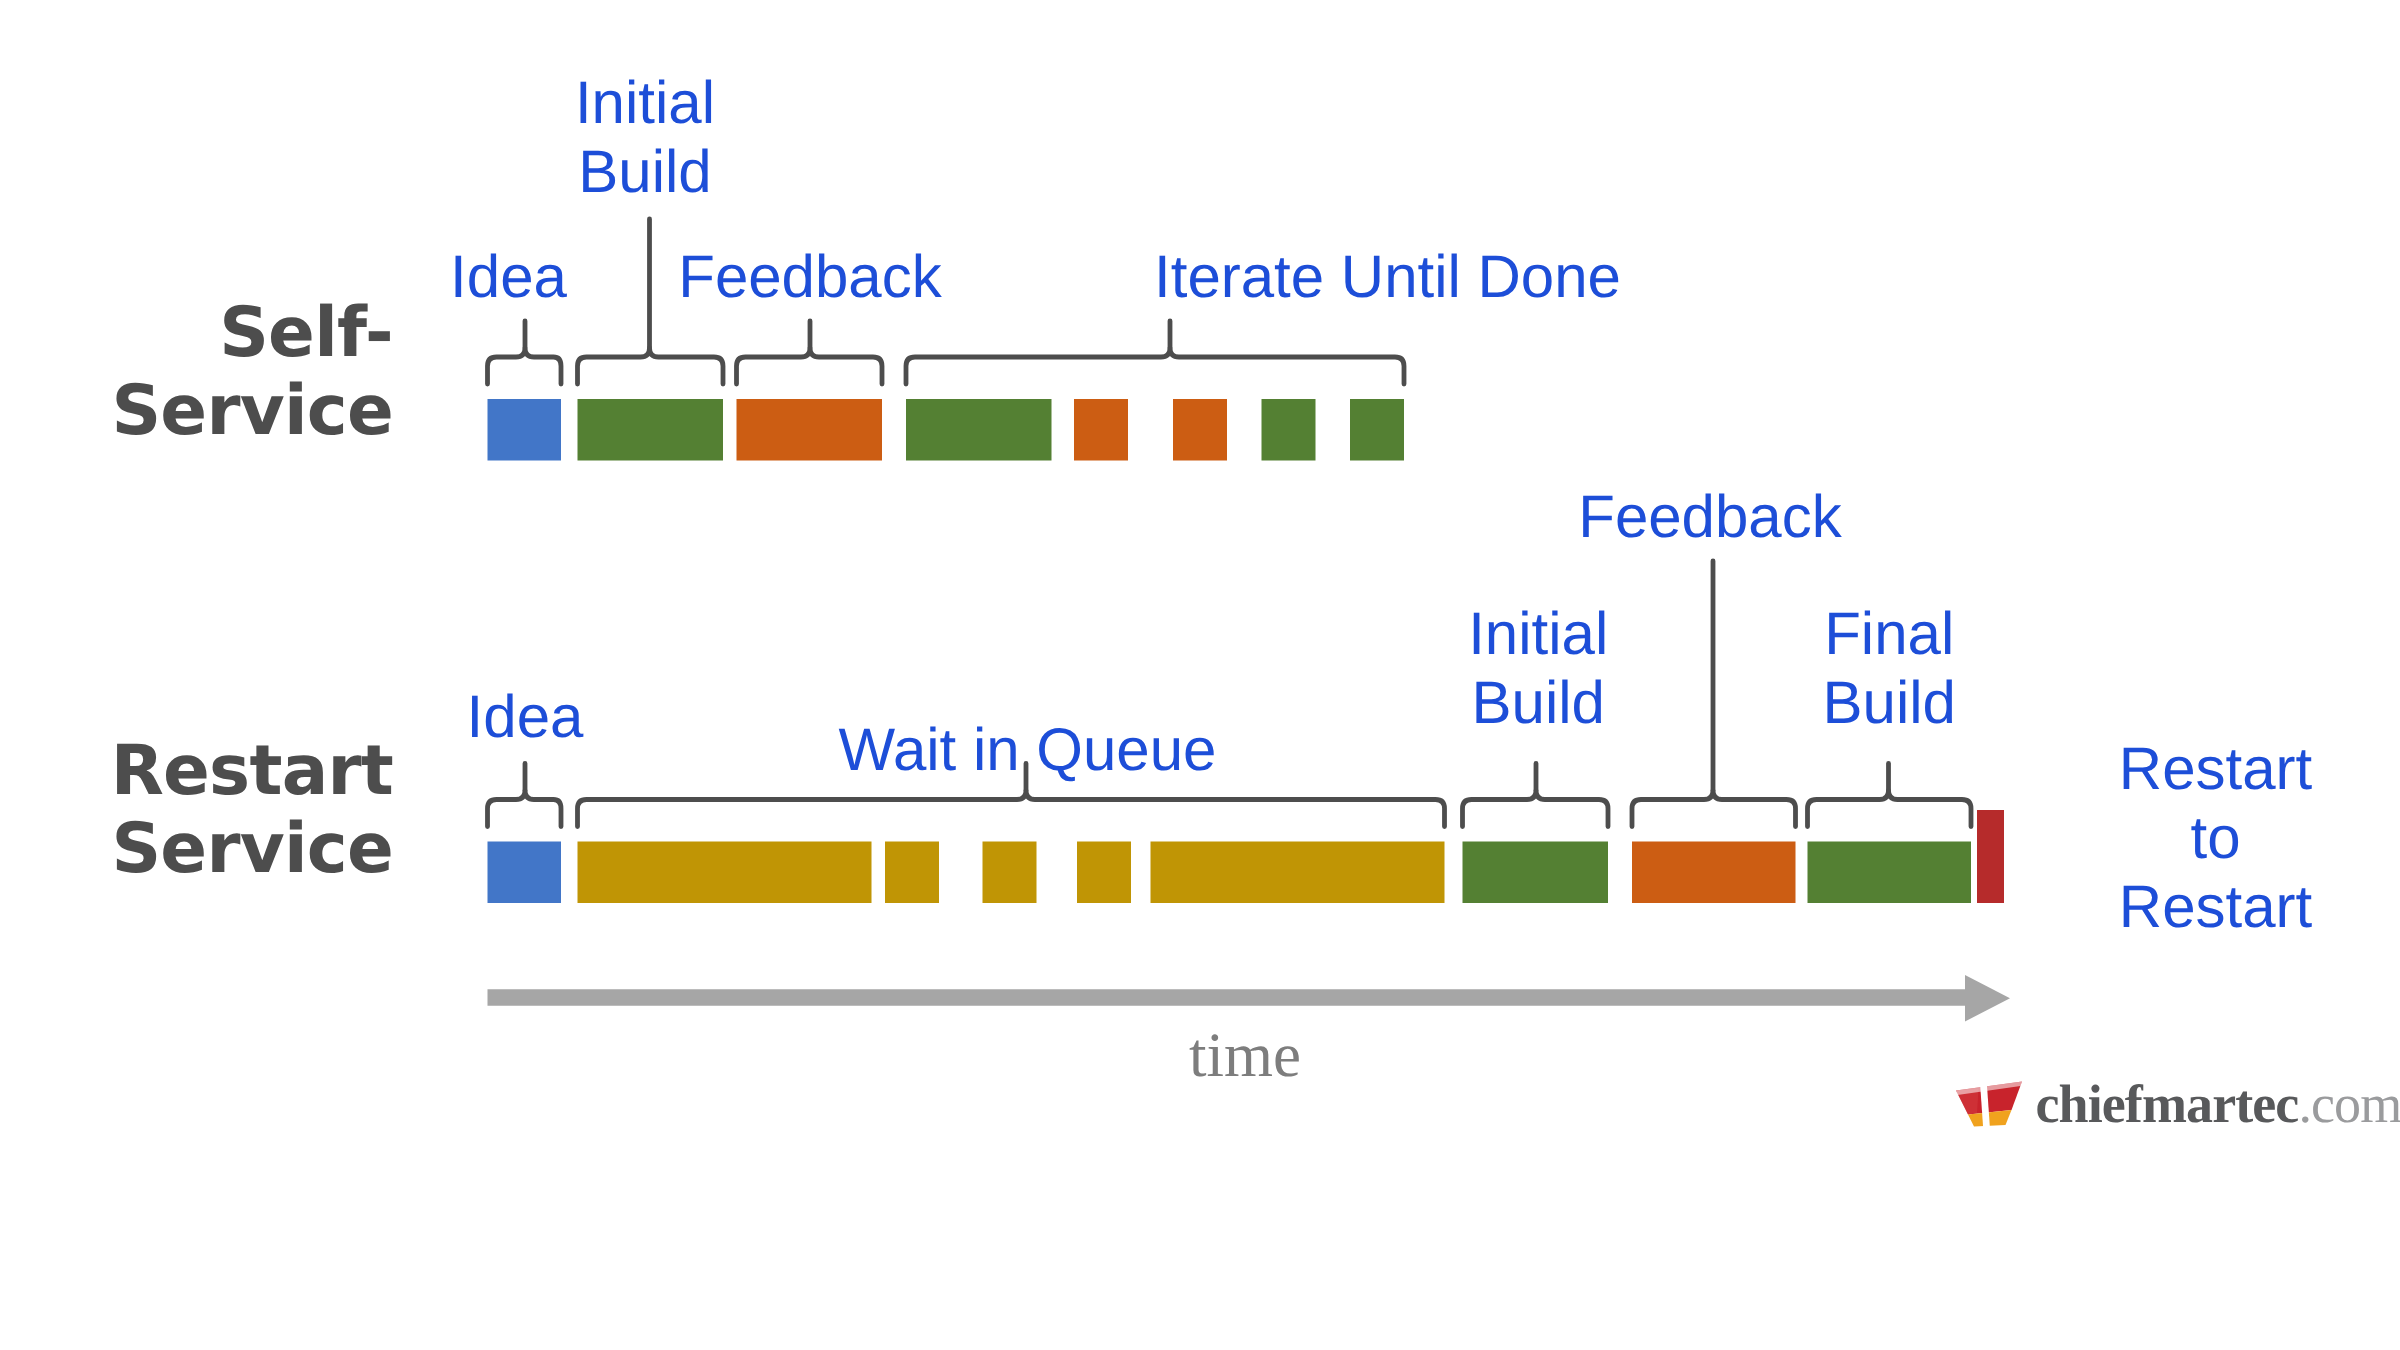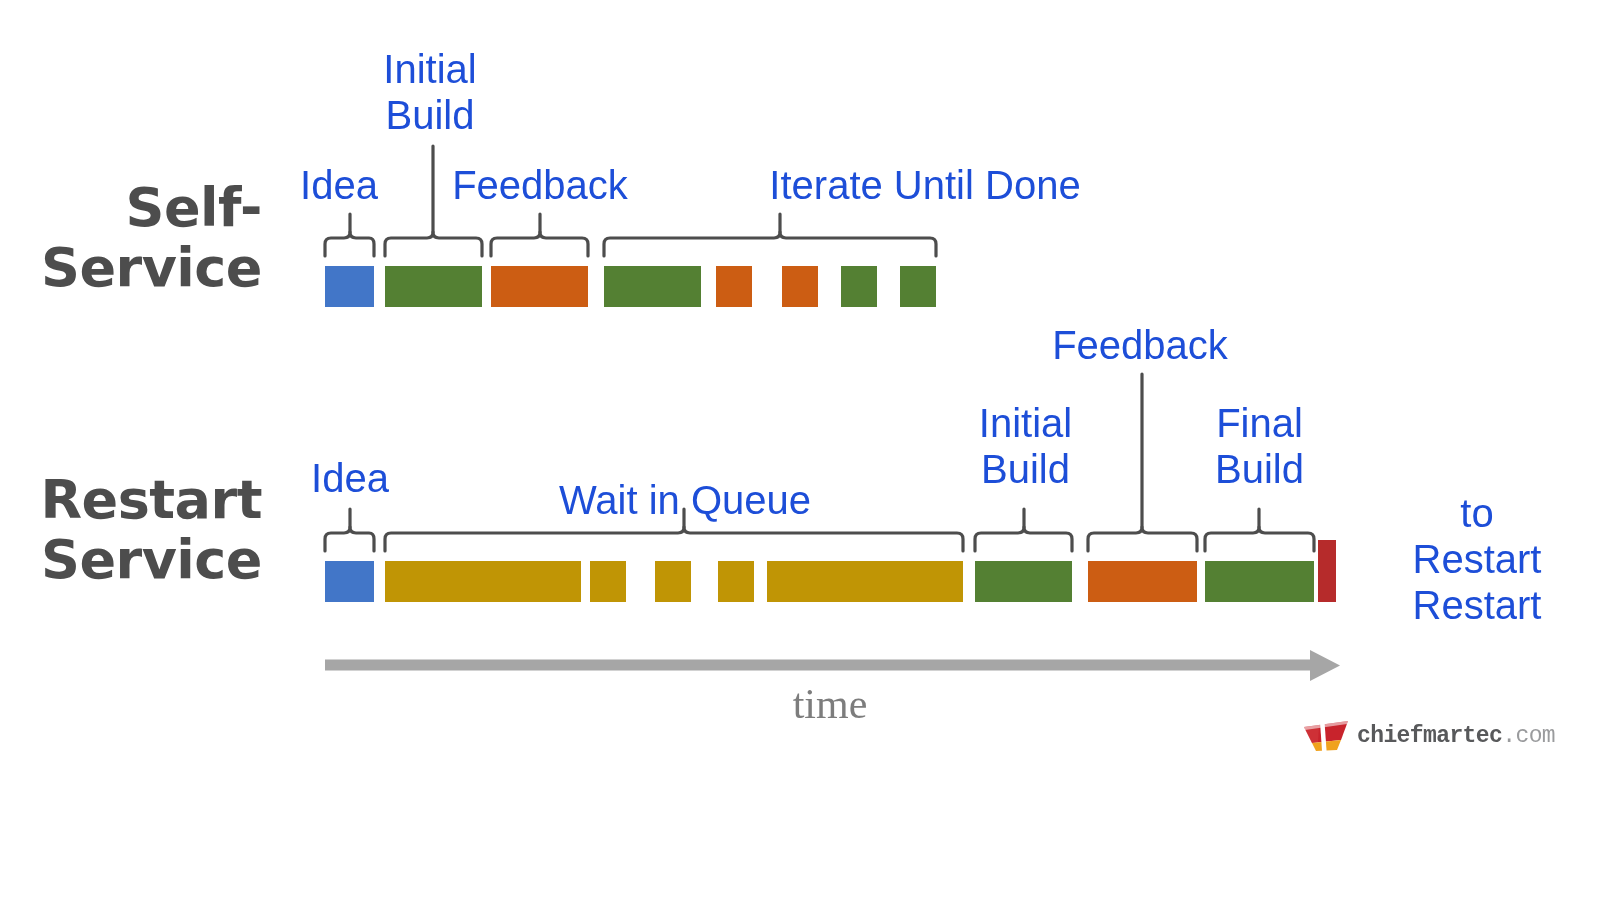--- a/index.html
+++ b/index.html
@@ -16,25 +16,26 @@
     height: 900px;
     background: #ffffff;
     overflow: hidden;
   }
   .abs { position: absolute; }
 
   
   .row-title {
     font-family: "DejaVu Sans", sans-serif;
     font-weight: bold;
-    font-size: 54px;
+    font-size: 46px;
     line-height: 1.12;
     color: #4d4d4d;
     text-align: right;
     letter-spacing: -0.5px;
+    margin-top: 18px;
   }
 
   
   .label {
     font-family: "Liberation Sans", sans-serif;
     font-weight: 400;
     font-size: 40px;
     line-height: 1.15;
     color: #1d4ed8;
     text-align: center;
@@ -65,22 +66,22 @@
   }
 
   
   #logo-wrap {
     position: absolute;
     display: flex;
     align-items: center;
     gap: 7px;
   }
   .logo-text {
-    font-family: Liberation Mono, monospace;
-    font-size: 23px;
+    font-family: Liberation Serif, serif;
+    font-size: 36px;
     font-weight: 600;
     letter-spacing: -0.6px;
     color: #58595b;
     line-height: 1;
   }
   .logo-text .tld { color: #9a9b9d; font-weight: 400; }
 </style>
 </head>
 <body>
 
@@ -138,22 +139,22 @@
   <div class="abs label" style="left:1025px; top:322px; width:230px;">
     <span>Feedback</span>
   </div>
 
   <div class="abs label" style="left:1182px; top:400px; width:155px;">
     <div>Final</div>
     <div>Build</div>
   </div>
 
   <div class="abs label" style="left:1362px; top:490px; width:230px;">
+    <div>Restart</div>
     <div>to</div>
-    <div>Restart</div>
     <div>Restart</div>
   </div>
 
   <div class="seg" style="left:325px;  top:561px; width:49px;  height:41px; background:#4276c8;"></div>
   <div class="seg" style="left:385px;  top:561px; width:196px; height:41px; background:#c09505;"></div>
   <div class="seg" style="left:590px;  top:561px; width:36px;  height:41px; background:#c09505;"></div>
   <div class="seg" style="left:655px;  top:561px; width:36px;  height:41px; background:#c09505;"></div>
   <div class="seg" style="left:718px;  top:561px; width:36px;  height:41px; background:#c09505;"></div>
   <div class="seg" style="left:767px;  top:561px; width:196px; height:41px; background:#c09505;"></div>
   <div class="seg" style="left:975px;  top:561px; width:97px;  height:41px; background:#548033;"></div>

